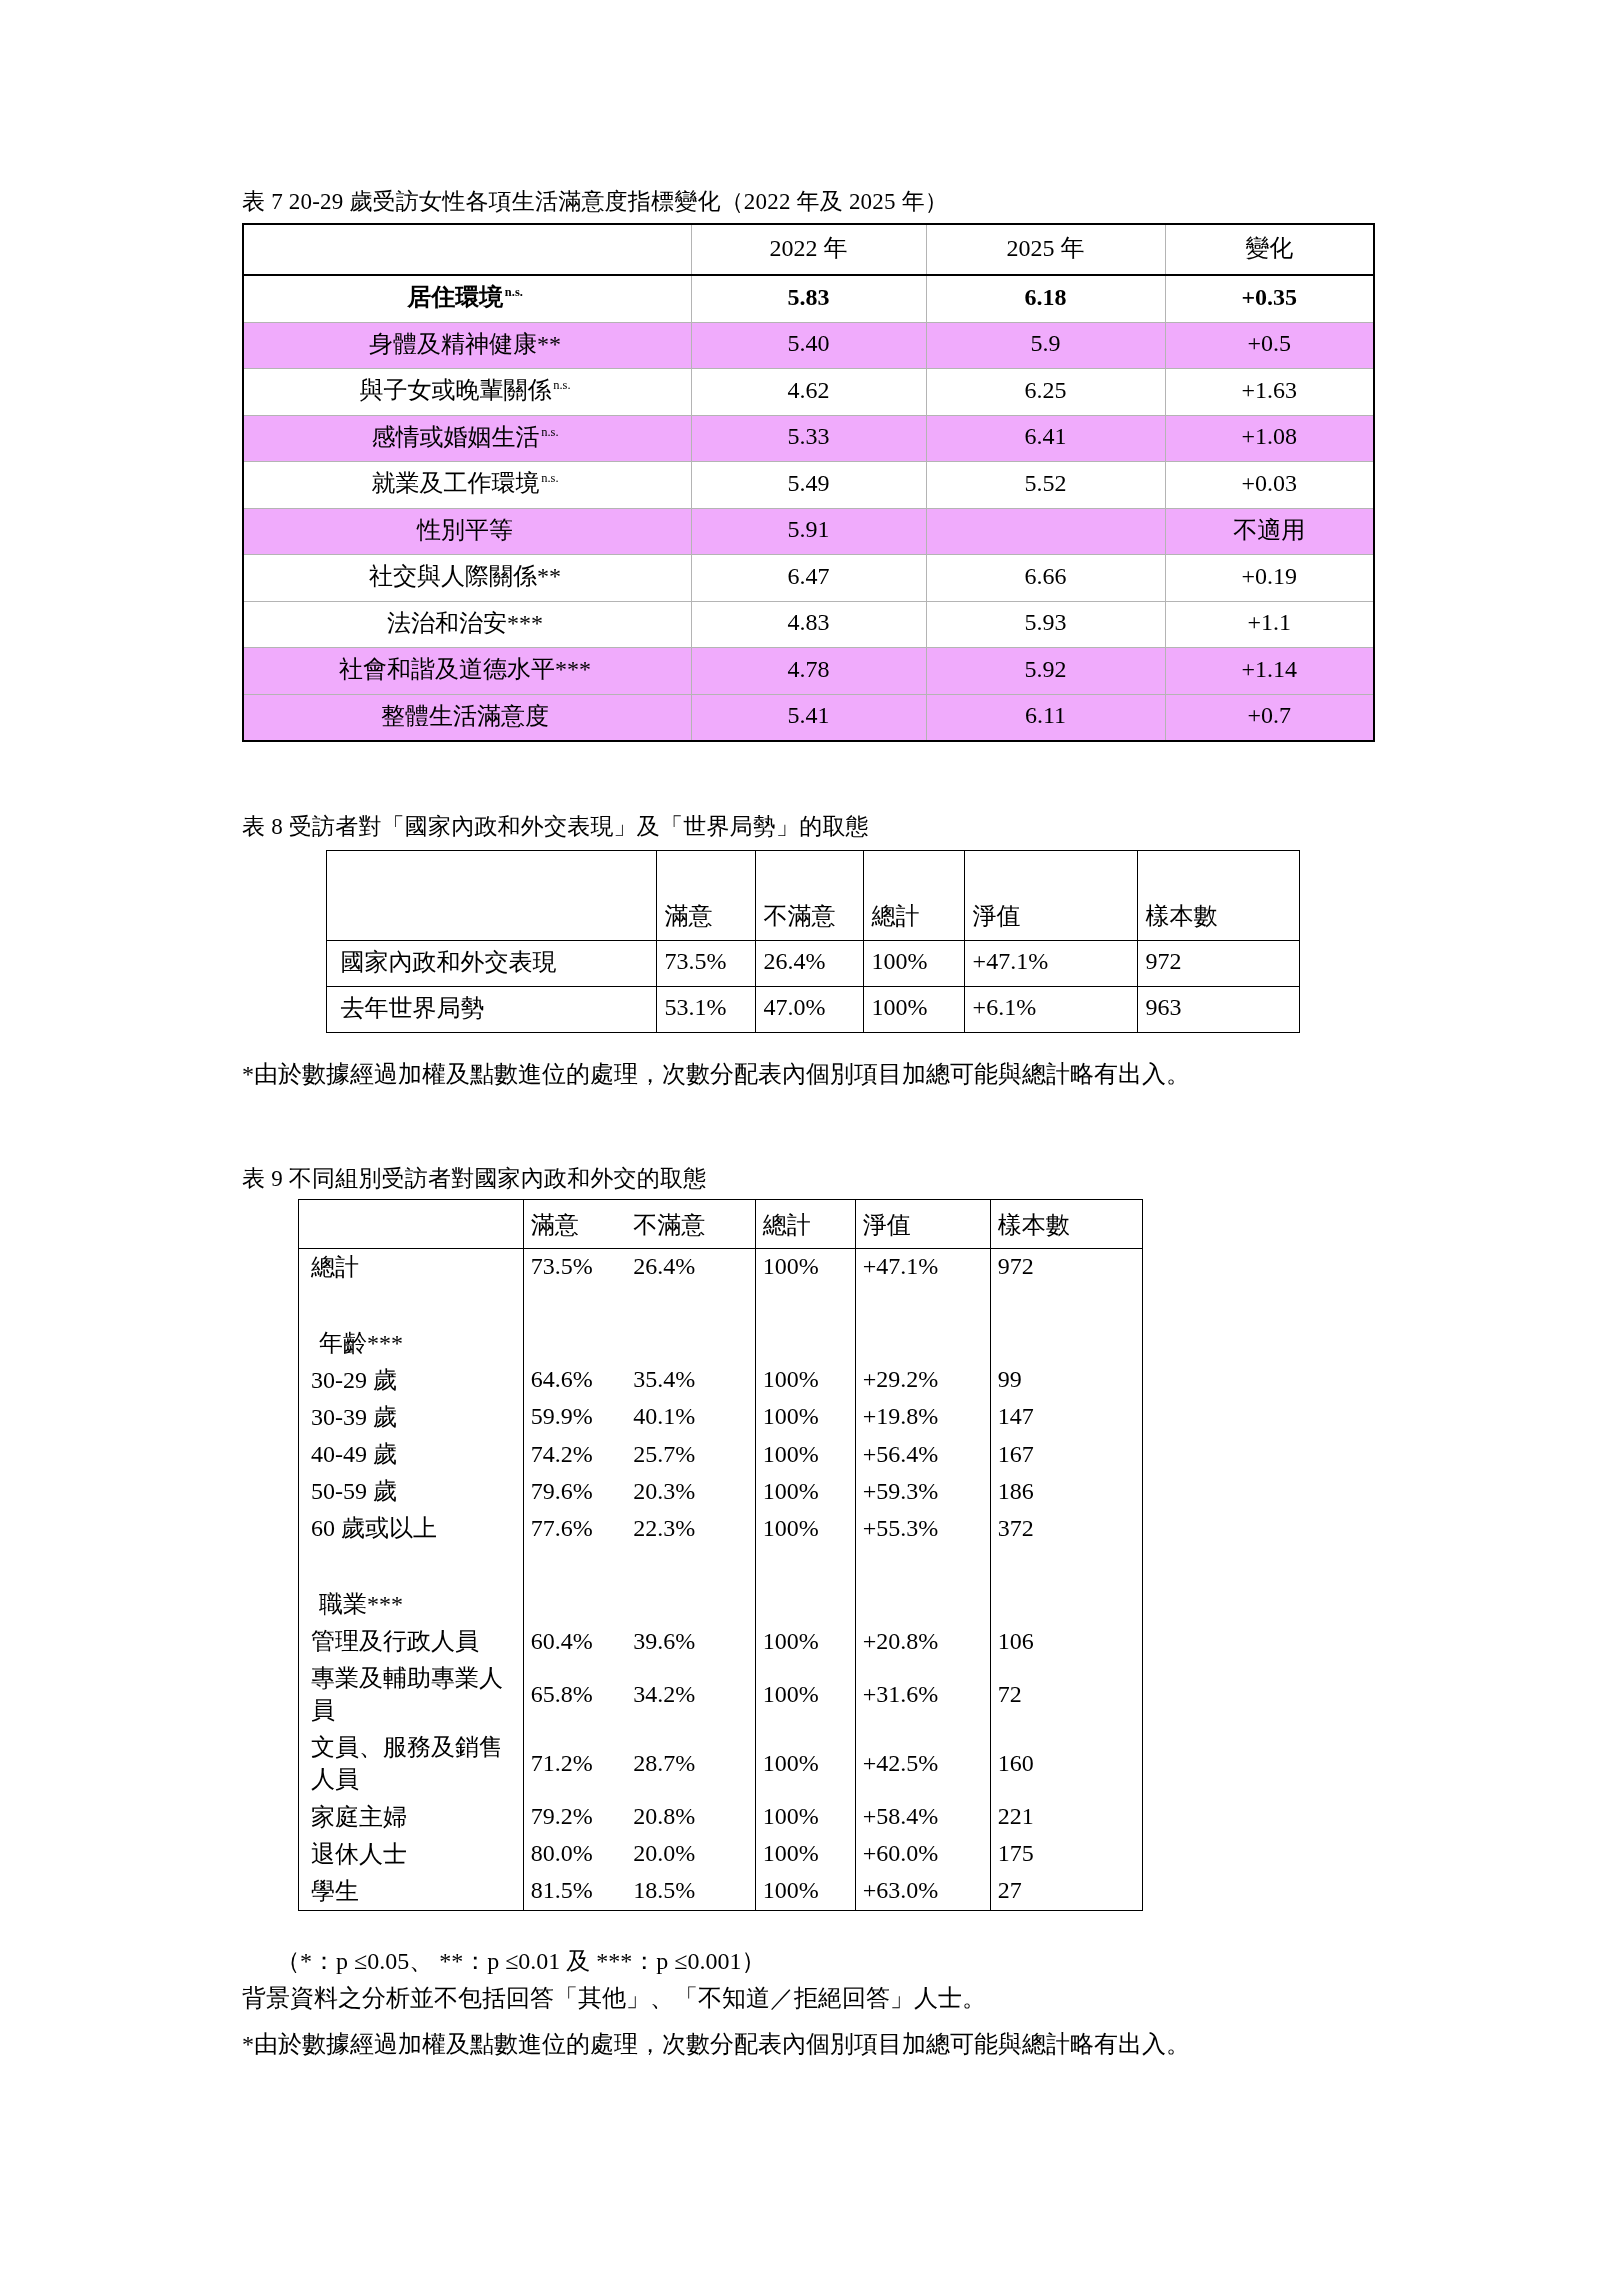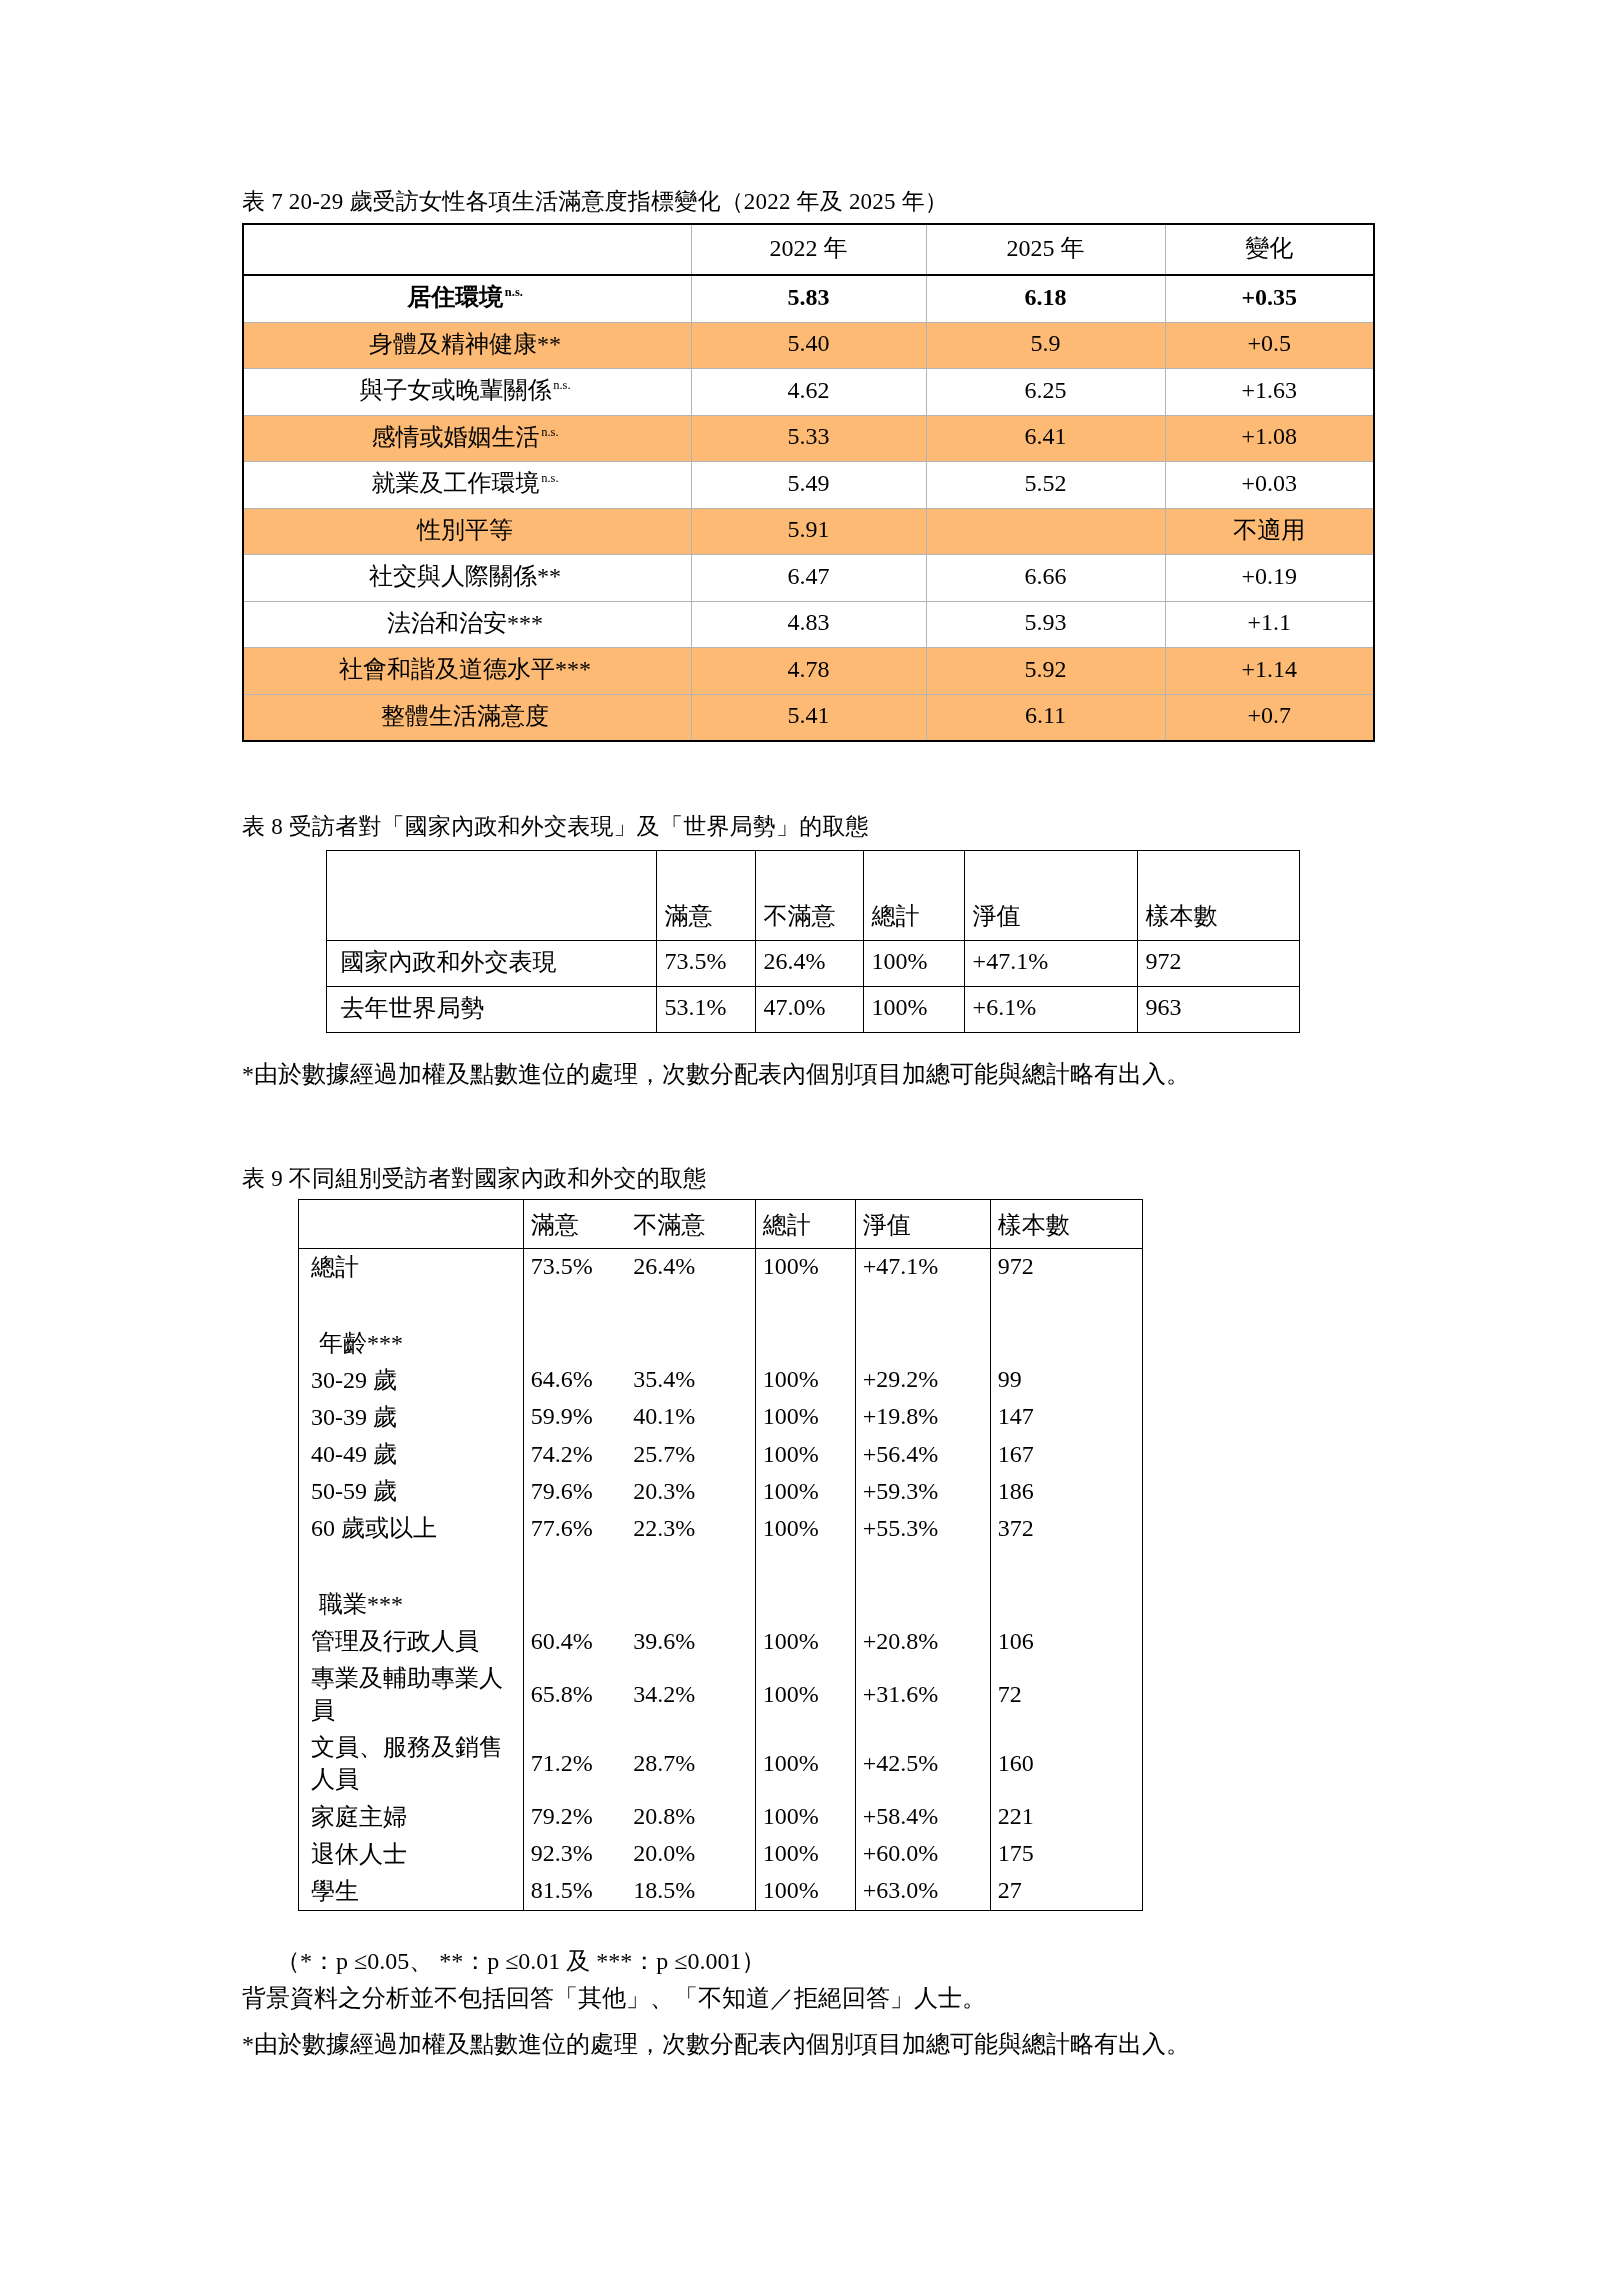--- a/index.html
+++ b/index.html
@@ -65,21 +65,21 @@
   table.t7 thead th {
     border-top: 2.1px solid #000;
     border-bottom: 2.1px solid #000;
     height: 51px;
   }
   table.t7 thead th.first { border-left: 2.1px solid #000; }
   table.t7 thead th.last { border-right: 2.1px solid #000; }
   table.t7 tbody td.first { border-left: 2.1px solid #000; }
   table.t7 tbody td.last { border-right: 2.1px solid #000; }
   table.t7 tbody tr:last-child td { border-bottom: 2.1px solid #000; }
-  table.t7 tr.shaded td { background: #fdba74; }
+  table.t7 tr.shaded td { background: #f0abfc; }
   table.t7 tr.bold td { font-weight: bold; }
   table.t7 .lbl { padding-left: 4px; margin-top: 21px; }
 
   
   .t8-cap { position: absolute; left: 242px; top: 813px; }
   .t8-wrap { position: absolute; left: 326px; top: 850px; }
   table.t8 {
     border-collapse: collapse;
     table-layout: fixed;
     font-size: 24px;
@@ -409,21 +409,21 @@
           <tr>
             <td class="lbl">家庭主婦</td>
             <td class="vl">79.2%</td>
             <td>20.8%</td>
             <td class="vl">100%</td>
             <td class="vl">+58.4%</td>
             <td class="vl">221</td>
           </tr>
           <tr>
             <td class="lbl">退休人士</td>
-            <td class="vl">92.3%</td>
+            <td class="vl">80.0%</td>
             <td>20.0%</td>
             <td class="vl">100%</td>
             <td class="vl">+60.0%</td>
             <td class="vl">175</td>
           </tr>
           <tr>
             <td class="lbl">學生</td>
             <td class="vl">81.5%</td>
             <td>18.5%</td>
             <td class="vl">100%</td>

